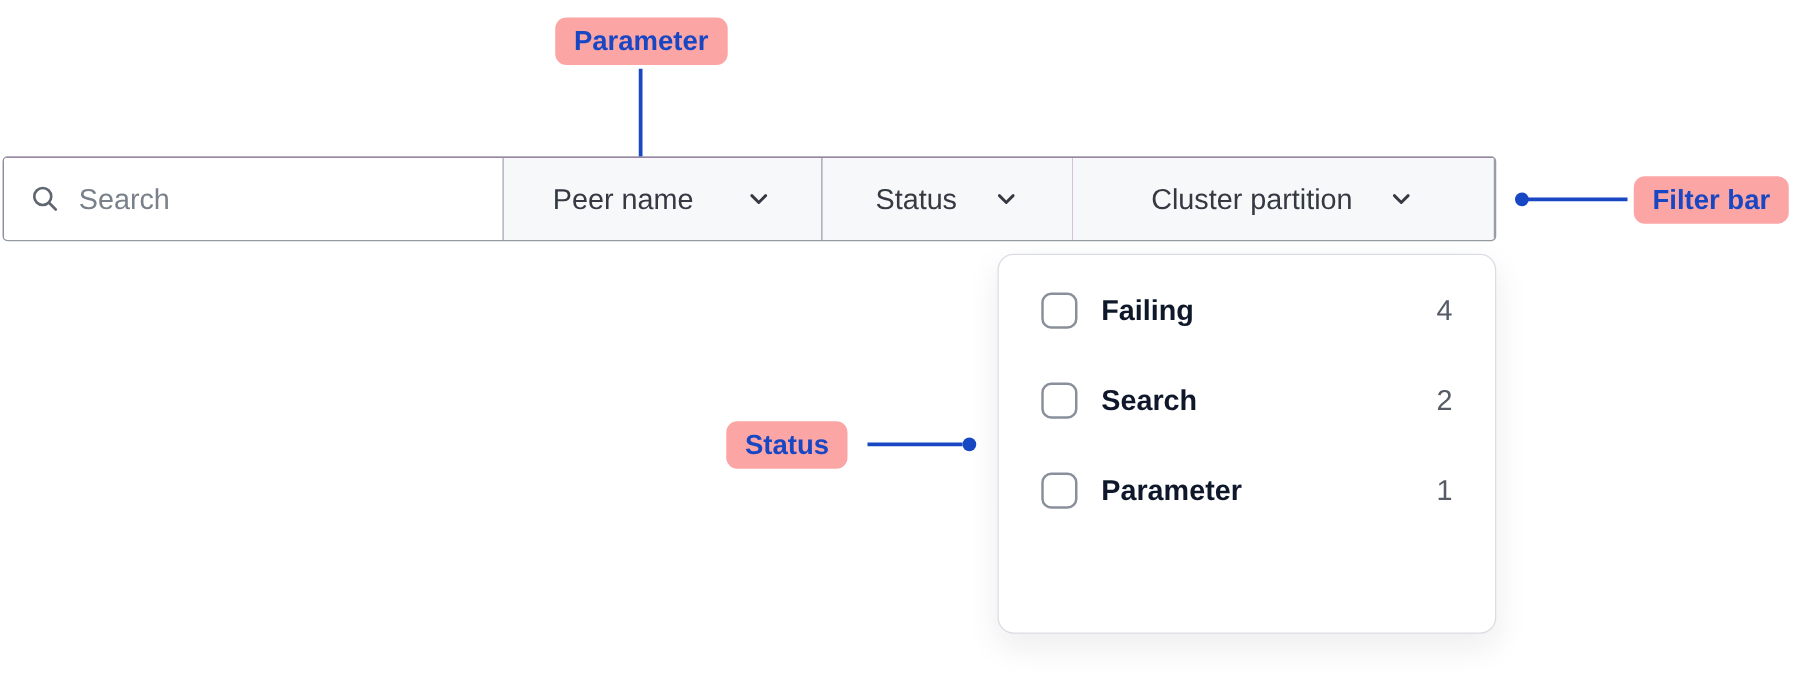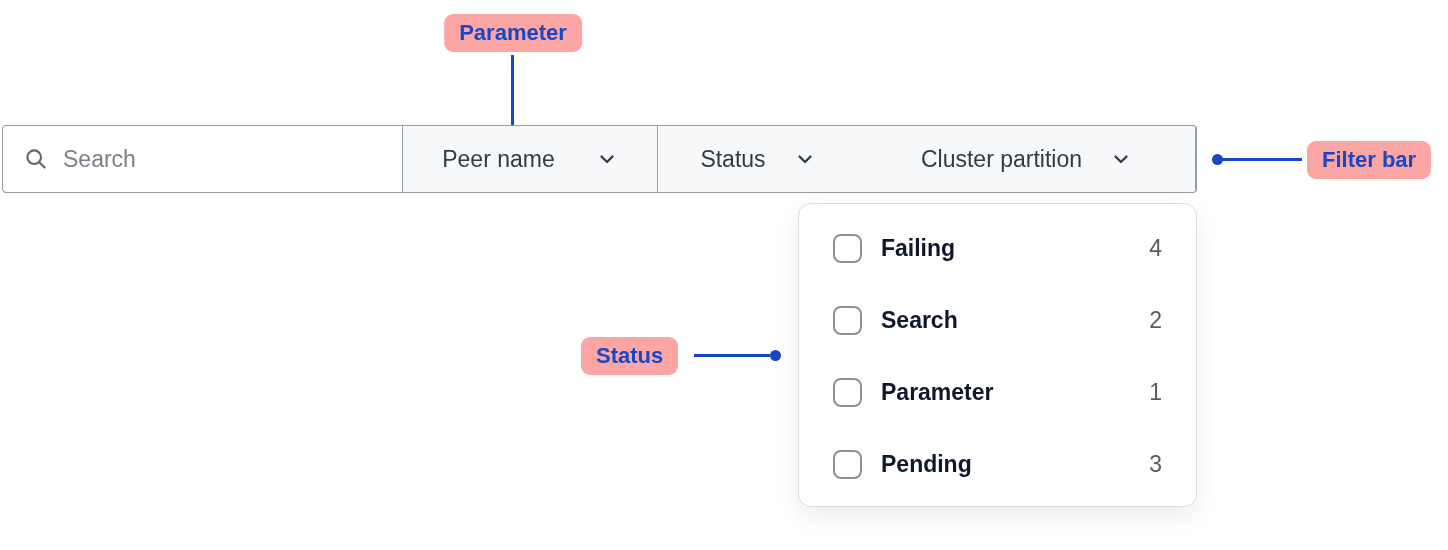--- a/index.html
+++ b/index.html
@@ -160,20 +160,15 @@
       <span class="row-label">Search</span>
       <span class="row-count">2</span>
     </div>
 
     <div class="panel-row">
       <div class="checkbox"></div>
       <span class="row-label">Parameter</span>
       <span class="row-count">1</span>
     </div>
 
-    <div class="panel-row">
-      <div class="checkbox"></div>
-      <span class="row-label">Pending</span>
-      <span class="row-count">3</span>
-    </div>
 
   </div>
 </div>
 
 </body></html>

